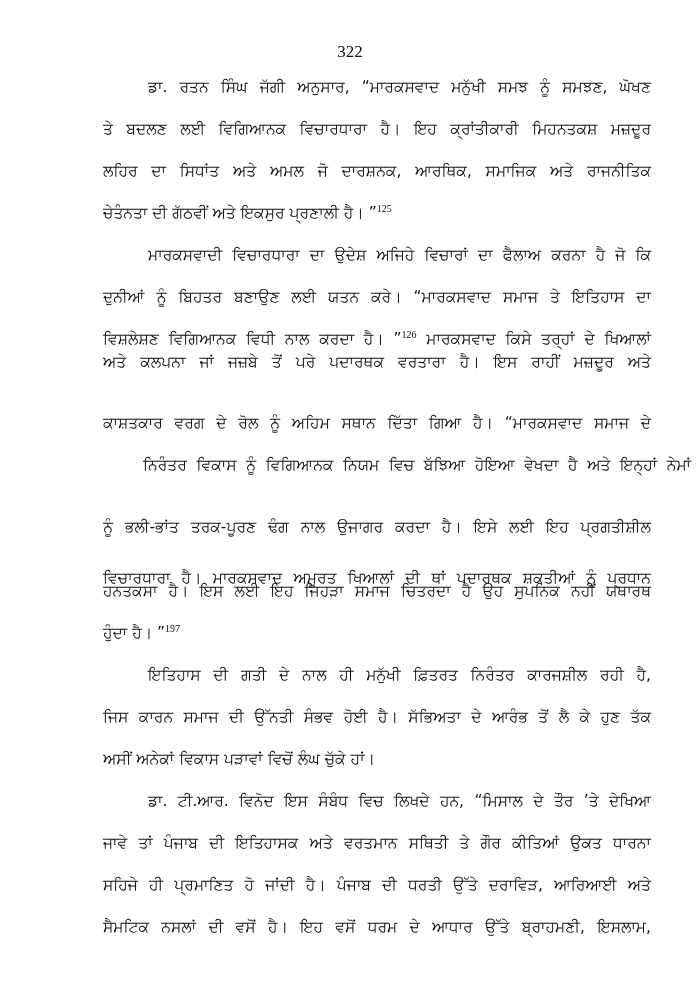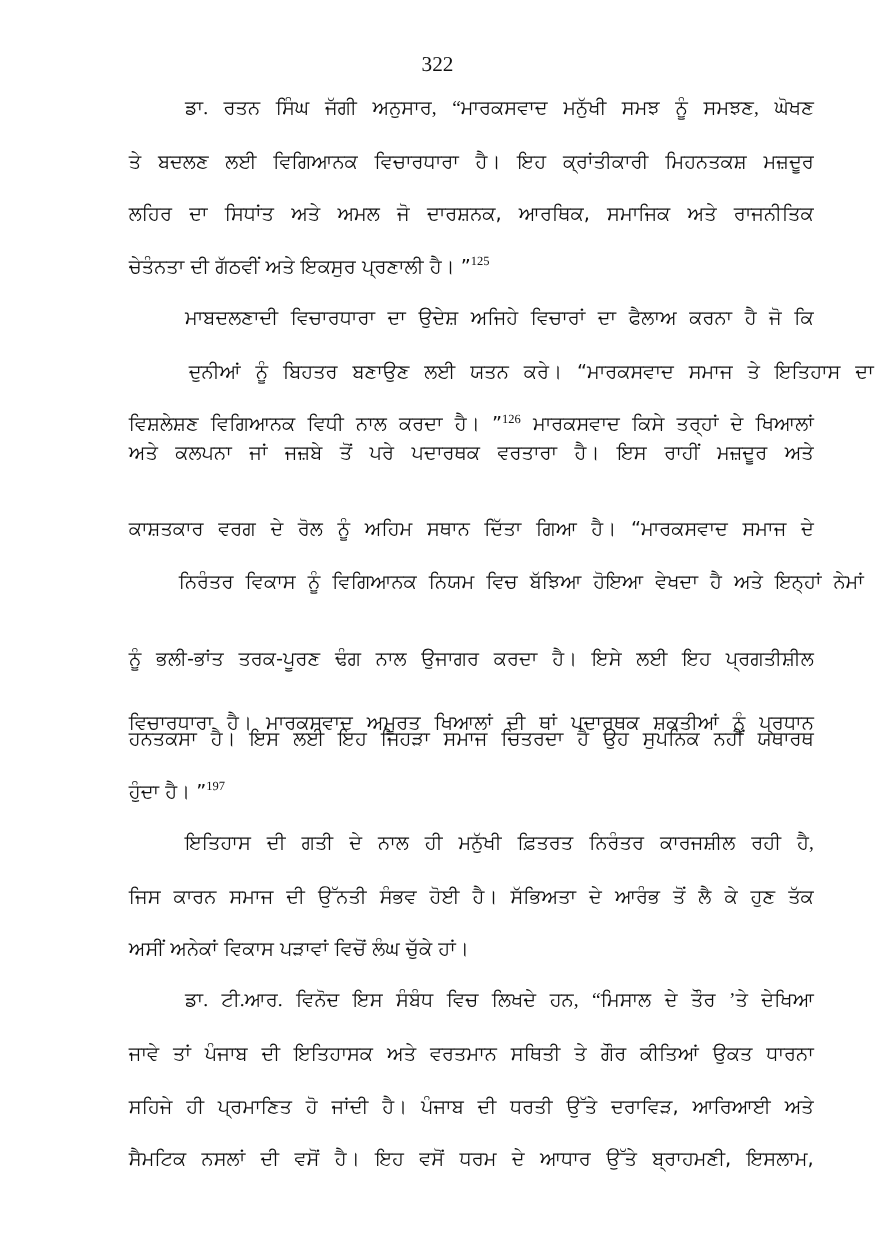--- a/index.html
+++ b/index.html
@@ -32,21 +32,20 @@
       font-size: 15.5px;
       line-height: 20px;
       height: 20px;
       white-space: nowrap;
       text-align: justify;
       text-align-last: justify;
     }
     .line.indent {
       left: 148px;
       width: 503px;
-      font-family: Liberation Serif, serif;
     }
     .line.last {
       text-align-last: left;
     }
     sup {
       font-family: "Liberation Serif", "DejaVu Serif", serif;
       font-size: 10px;
       vertical-align: 6px;
       line-height: 0;
     }
@@ -59,22 +58,22 @@
   <div class="page-number">322</div>
 
   <div>
     <div class="line indent" style="top:77px;"><span>ਡਾ. ਰਤਨ ਸਿੰਘ ਜੱਗੀ ਅਨੁਸਾਰ, “ਮਾਰਕਸਵਾਦ ਮਨੁੱਖੀ ਸਮਝ ਨੂੰ ਸਮਝਣ, ਘੋਖਣ</span></div>
     <div class="line" style="top:119px;"><span>ਤੇ ਬਦਲਣ ਲਈ ਵਿਗਿਆਨਕ ਵਿਚਾਰਧਾਰਾ ਹੈ। ਇਹ ਕ੍ਰਾਂਤੀਕਾਰੀ ਮਿਹਨਤਕਸ਼ ਮਜ਼ਦੂਰ</span></div>
     <div class="line" style="top:161px;"><span>ਲਹਿਰ ਦਾ ਸਿਧਾਂਤ ਅਤੇ ਅਮਲ ਜੋ ਦਾਰਸ਼ਨਕ, ਆਰਥਿਕ, ਸਮਾਜਿਕ ਅਤੇ ਰਾਜਨੀਤਿਕ</span></div>
     <div class="line last" style="top:203px;"><span>ਚੇਤੰਨਤਾ ਦੀ ਗੱਠਵੀਂ ਅਤੇ ਇਕਸੁਰ ਪ੍ਰਣਾਲੀ ਹੈ। ”</span><sup>125</sup></div>
   </div>
 
   <div>
-    <div class="line indent" style="top:245px;"><span>ਮਾਬਦਲਣਾਦੀ ਵਿਚਾਰਧਾਰਾ ਦਾ ਉਦੇਸ਼ ਅਜਿਹੇ ਵਿਚਾਰਾਂ ਦਾ ਫੈਲਾਅ ਕਰਨਾ ਹੈ ਜੋ ਕਿ</span></div>
-    <div class="line" style="top:287px;margin-left:48px;"><span>ਦੁਨੀਆਂ ਨੂੰ ਬਿਹਤਰ ਬਣਾਉਣ ਲਈ ਯਤਨ ਕਰੇ। “ਮਾਰਕਸਵਾਦ ਸਮਾਜ ਤੇ ਇਤਿਹਾਸ ਦਾ</span></div>
+    <div class="line indent" style="top:245px;"><span>ਮਾਰਕਸਵਾਦੀ ਵਿਚਾਰਧਾਰਾ ਦਾ ਉਦੇਸ਼ ਅਜਿਹੇ ਵਿਚਾਰਾਂ ਦਾ ਫੈਲਾਅ ਕਰਨਾ ਹੈ ਜੋ ਕਿ</span></div>
+    <div class="line" style="top:287px;"><span>ਦੁਨੀਆਂ ਨੂੰ ਬਿਹਤਰ ਬਣਾਉਣ ਲਈ ਯਤਨ ਕਰੇ। “ਮਾਰਕਸਵਾਦ ਸਮਾਜ ਤੇ ਇਤਿਹਾਸ ਦਾ</span></div>
     <div class="line" style="top:329px;"><span>ਵਿਸ਼ਲੇਸ਼ਣ ਵਿਗਿਆਨਕ ਵਿਧੀ ਨਾਲ ਕਰਦਾ ਹੈ। ”</span><sup>126</sup><span> ਮਾਰਕਸਵਾਦ ਕਿਸੇ ਤਰ੍ਹਾਂ ਦੇ ਖਿਆਲਾਂ</span></div>
     <div class="line" style="top:352px;"><span>ਅਤੇ ਕਲਪਨਾ ਜਾਂ ਜਜ਼ਬੇ ਤੋਂ ਪਰੇ ਪਦਾਰਥਕ ਵਰਤਾਰਾ ਹੈ। ਇਸ ਰਾਹੀਂ ਮਜ਼ਦੂਰ ਅਤੇ</span></div>
     <div class="line" style="top:413px;"><span>ਕਾਸ਼ਤਕਾਰ ਵਰਗ ਦੇ ਰੋਲ ਨੂੰ ਅਹਿਮ ਸਥਾਨ ਦਿੱਤਾ ਗਿਆ ਹੈ। “ਮਾਰਕਸਵਾਦ ਸਮਾਜ ਦੇ</span></div>
     <div class="line" style="top:455px;margin-left:40px;"><span>ਨਿਰੰਤਰ ਵਿਕਾਸ ਨੂੰ ਵਿਗਿਆਨਕ ਨਿਯਮ ਵਿਚ ਬੱਝਿਆ ਹੋਇਆ ਵੇਖਦਾ ਹੈ ਅਤੇ ਇਨ੍ਹਾਂ ਨੇਮਾਂ</span></div>
     <div class="line" style="top:497px;margin-top:20px;"><span>ਨੂੰ ਭਲੀ-ਭਾਂਤ ਤਰਕ-ਪੂਰਣ ਢੰਗ ਨਾਲ ਉਜਾਗਰ ਕਰਦਾ ਹੈ। ਇਸੇ ਲਈ ਇਹ ਪ੍ਰਗਤੀਸ਼ੀਲ</span></div>
     <div class="line" style="top:568px;"><span>ਵਿਚਾਰਧਾਰਾ ਹੈ। ਮਾਰਕਸਵਾਦ ਅਮੂਰਤ ਖਿਆਲਾਂ ਦੀ ਥਾਂ ਪਦਾਰਥਕ ਸ਼ਕਤੀਆਂ ਨੂੰ ਪ੍ਰਧਾਨ</span></div>
     <div class="line" style="top:581px;"><span>ਹਨਤਕਸਾ ਹੈ। ਇਸ ਲਈ ਇਹ ਜਿਹੜਾ ਸਮਾਜ ਚਿਤਰਦਾ ਹੈ ਉਹ ਸੁਪਨਿਕ ਨਹੀਂ ਯਥਾਰਥ</span></div>
     <div class="line last" style="top:623px;"><span>ਹੁੰਦਾ ਹੈ। ”</span><sup>197</sup></div>
   </div>
 

